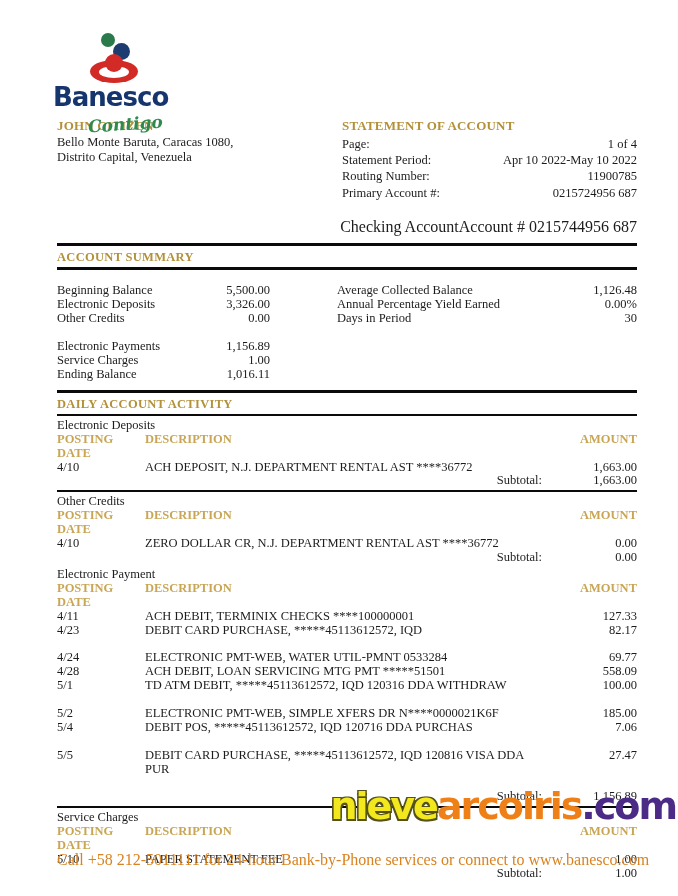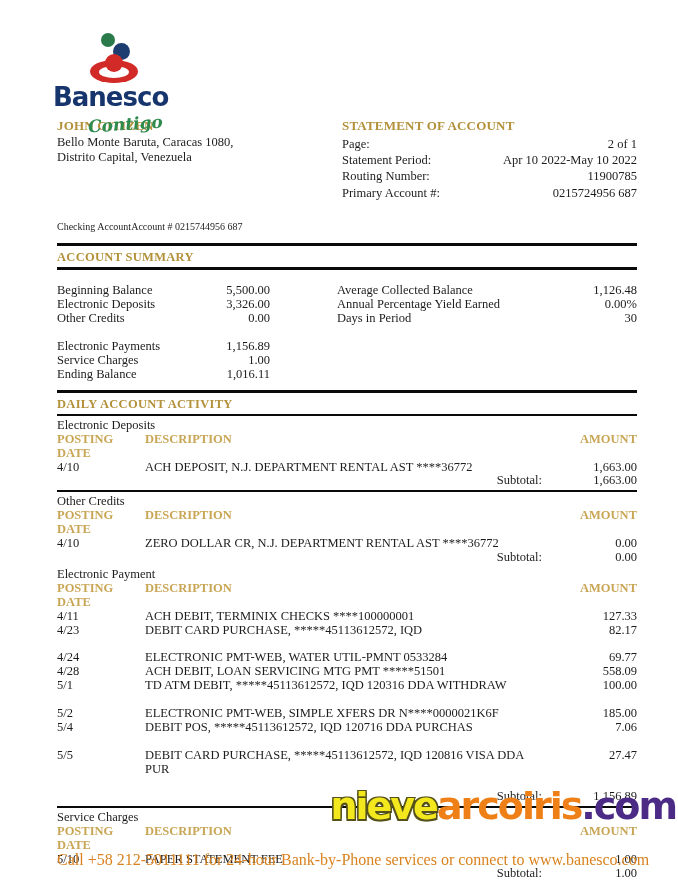--- a/index.html
+++ b/index.html
@@ -22,21 +22,21 @@
 
   
   .gold-head{color:#b3913a;font-weight:700;font-size:13px;letter-spacing:.2px;}
   .header-cols{display:flex;padding-top:118px;}
   .cust{width:285px;font-size:12.5px;line-height:15px;}
   .cust .gold-head{margin-bottom:2px;}
   .stmt{flex:1;font-size:12.5px;}
   .stmt .gold-head{margin-bottom:2px;}
   .kv-row{display:flex;justify-content:space-between;line-height:16.2px;}
 
-  .account-row{display:flex;justify-content:flex-start;font-size:10px;margin-top:18px;line-height:16px;}
+  .account-row{display:flex;justify-content:flex-end;font-size:16px;margin-top:18px;line-height:16px;}
 
   
   .band{border-top:3px solid #0a0a0a;border-bottom:3px solid #0a0a0a;margin-top:8px;padding:1px 0 2px;}
   .band2{margin-top:9px;border-bottom-width:2px;}
   .gold-band{color:#b3913a;font-weight:700;font-size:12.5px;letter-spacing:.3px;}
 
   
   .summary-cols{display:flex;padding-top:13px;font-size:12.5px;line-height:14px;}
   .sum-left{width:213px;}
   .sum-right{margin-left:auto;width:300px;}
@@ -83,21 +83,21 @@
       <div class="cust">
         <div class="gold-head">JOHN CITIZEN</div>
         <div>Bello Monte Baruta, Caracas 1080,</div>
         <div>Distrito Capital, Venezuela</div>
       </div>
       <div class="stmt">
         <div class="gold-head">STATEMENT OF ACCOUNT</div>
         <div id="stmt-rows">
             <div class="kv-row">
               <span class="k">Page:</span>
-              <span class="v">2 of 1</span>
+              <span class="v">1 of 4</span>
             </div>
             <div class="kv-row">
               <span class="k">Statement Period:</span>
               <span class="v">Apr 10 2022-May 10 2022</span>
             </div>
             <div class="kv-row">
               <span class="k">Routing Number:</span>
               <span class="v">11900785</span>
             </div>
             <div class="kv-row">

